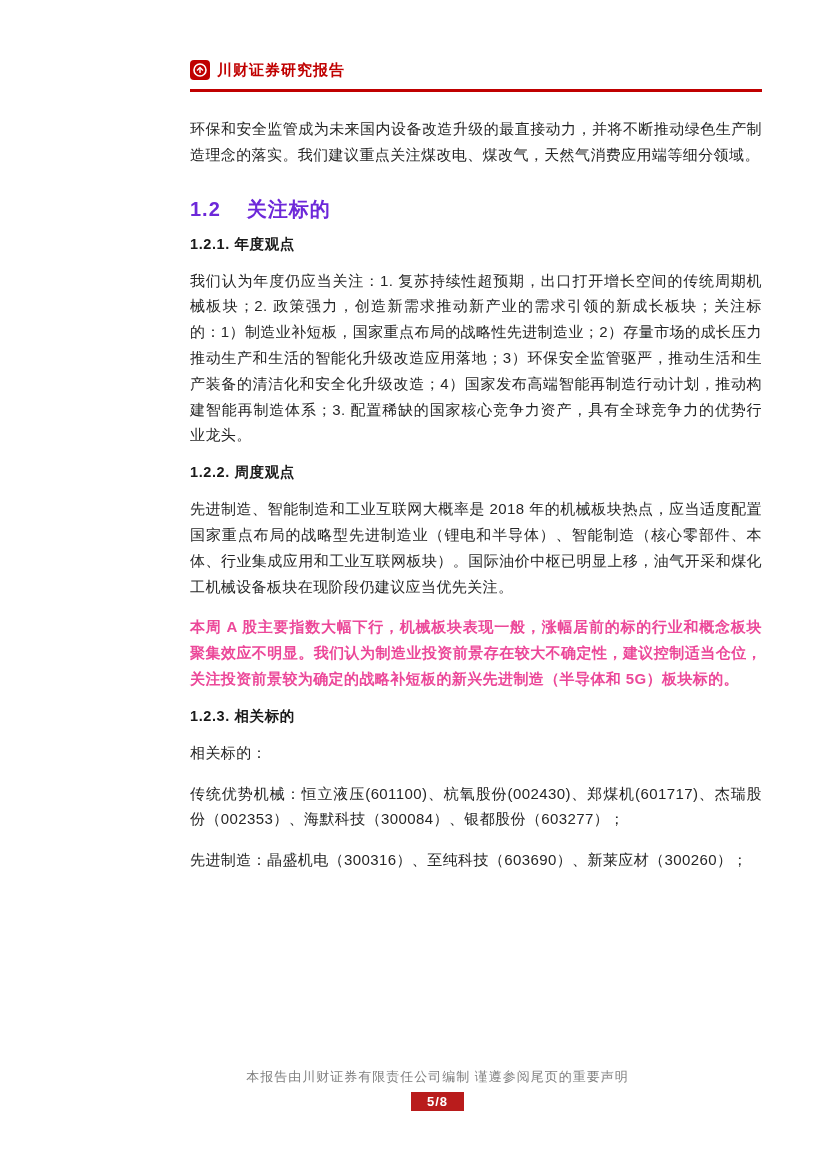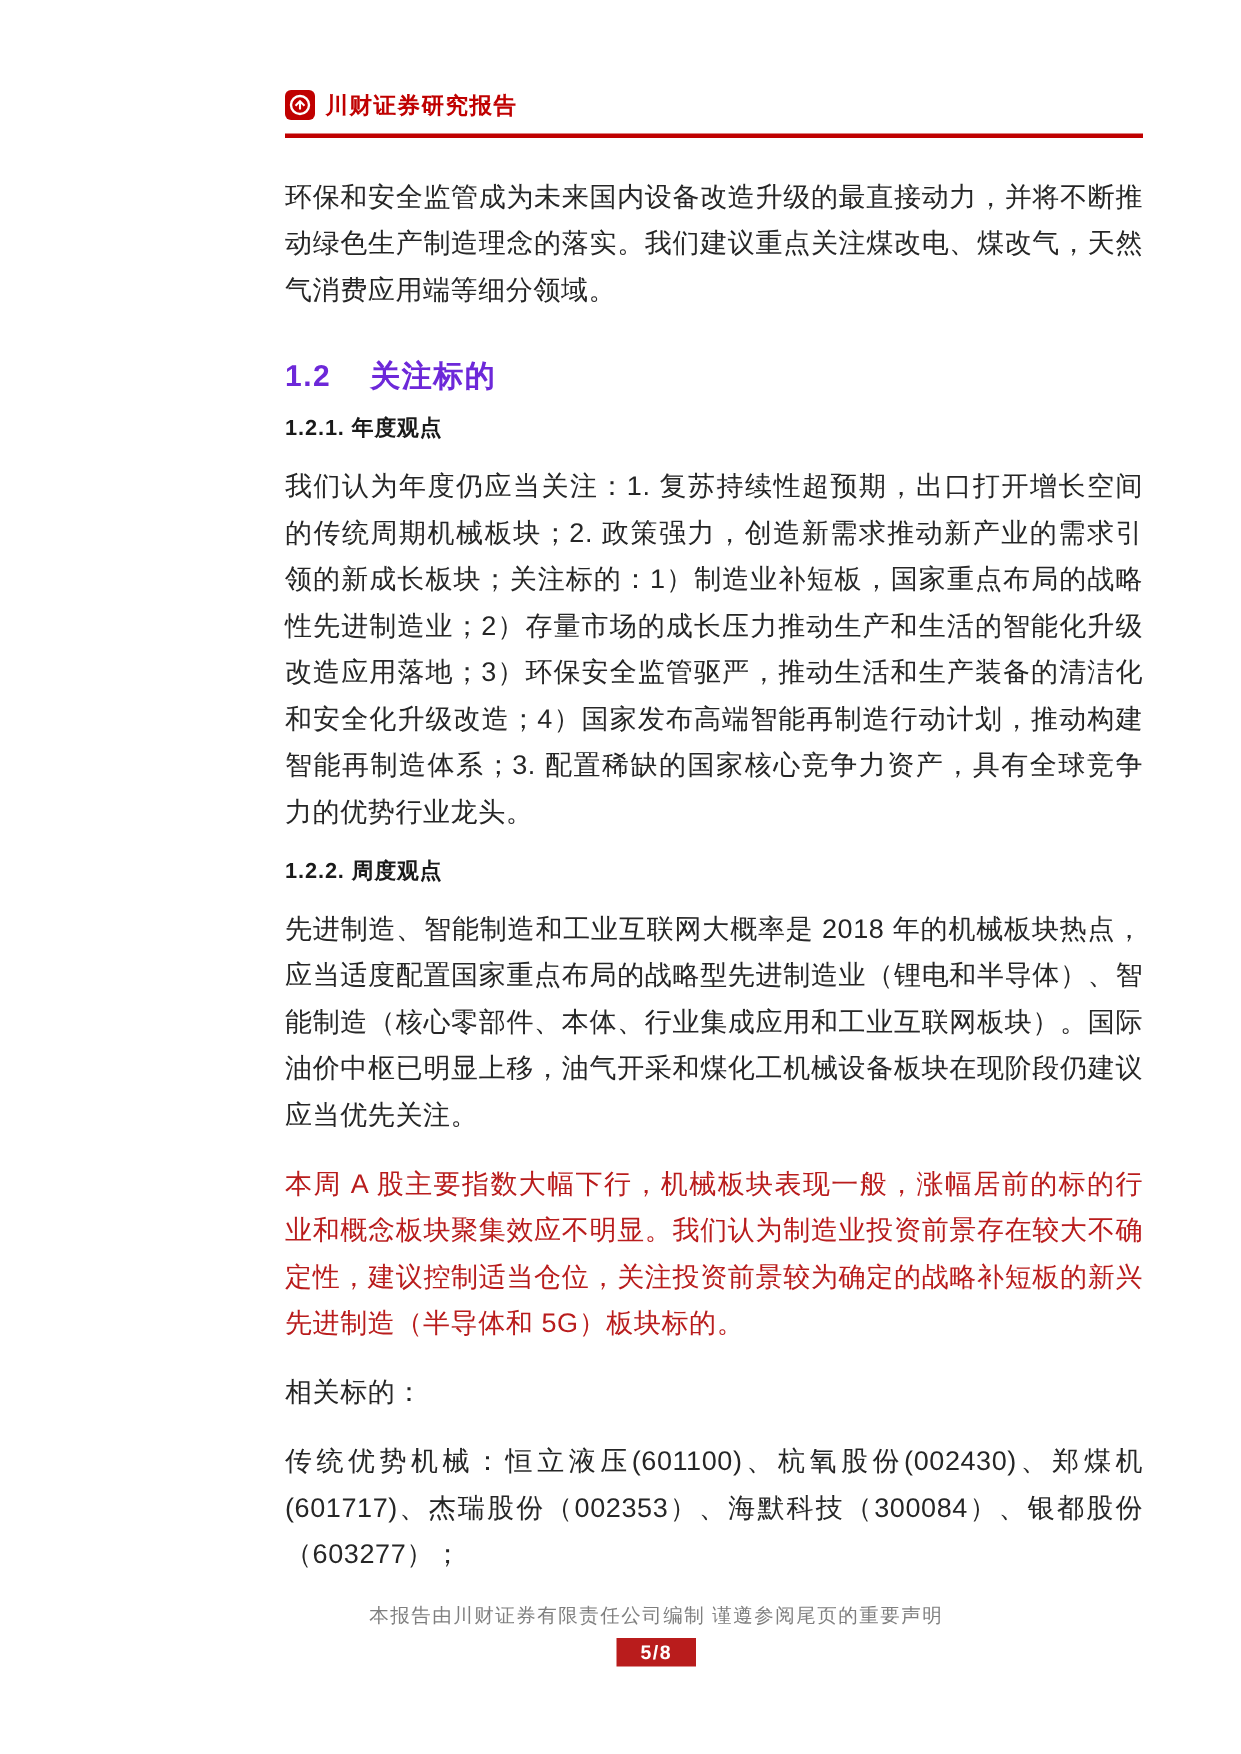--- a/index.html
+++ b/index.html
@@ -29,27 +29,27 @@
     letter-spacing: 1px;
   }
   .logo { display: inline-flex; width: 20px; height: 20px; }
   .rule {
     margin-top: 7px;
     height: 3px;
     background: #c00000;
   }
   .body-area { margin-top: 24px; }
   .para {
-    font-size: 18px;
+    font-size: 15px;
     line-height: 1.72;
     letter-spacing: 0.4px;
     text-align: justify;
     margin: 0 0 15px 0;
   }
-  .para.bold { font-weight: normal; color: #b91c1c; }
+  .para.bold { font-weight: bold; color: #ec4899; }
   .section {
     color: #6d28d9;
     font-size: 20px;
     font-weight: bold;
     margin: 28px 0 6px 0;
     letter-spacing: 1px;
   }
   .section .num { display: inline-block; margin-right: 26px; }
   .sub {
     font-size: 14.5px;
@@ -107,22 +107,24 @@
       <span class="num">1.2</span><span>关注标的</span>
     </h2>
 
     <h3 class="sub">1.2.1. 年度观点</h3>
     <p class="para">我们认为年度仍应当关注：1. 复苏持续性超预期，出口打开增长空间的传统周期机械板块；2. 政策强力，创造新需求推动新产业的需求引领的新成长板块；关注标的：1）制造业补短板，国家重点布局的战略性先进制造业；2）存量市场的成长压力推动生产和生活的智能化升级改造应用落地；3）环保安全监管驱严，推动生活和生产装备的清洁化和安全化升级改造；4）国家发布高端智能再制造行动计划，推动构建智能再制造体系；3. 配置稀缺的国家核心竞争力资产，具有全球竞争力的优势行业龙头。</p>
 
     <h3 class="sub">1.2.2. 周度观点</h3>
     <p class="para">先进制造、智能制造和工业互联网大概率是 2018 年的机械板块热点，应当适度配置国家重点布局的战略型先进制造业（锂电和半导体）、智能制造（核心零部件、本体、行业集成应用和工业互联网板块）。国际油价中枢已明显上移，油气开采和煤化工机械设备板块在现阶段仍建议应当优先关注。</p>
     <p class="para bold">本周 A 股主要指数大幅下行，机械板块表现一般，涨幅居前的标的行业和概念板块聚集效应不明显。我们认为制造业投资前景存在较大不确定性，建议控制适当仓位，关注投资前景较为确定的战略补短板的新兴先进制造（半导体和 5G）板块标的。</p>
 
+    <h3 class="sub">1.2.3. 相关标的</h3>
     <p class="para">相关标的：</p>
     <p class="para">传统优势机械：恒立液压(601100)、杭氧股份(002430)、郑煤机(601717)、杰瑞股份（002353）、海默科技（300084）、银都股份（603277）；</p>
+    <p class="para">先进制造：晶盛机电（300316）、至纯科技（603690）、新莱应材（300260）；</p>
   </main>
 
   <footer class="footer">
     <div class="disclaimer">本报告由川财证券有限责任公司编制 谨遵参阅尾页的重要声明</div>
     <div class="page-badge">5/8</div>
   </footer>
 
 </div>
 
 </body></html>

